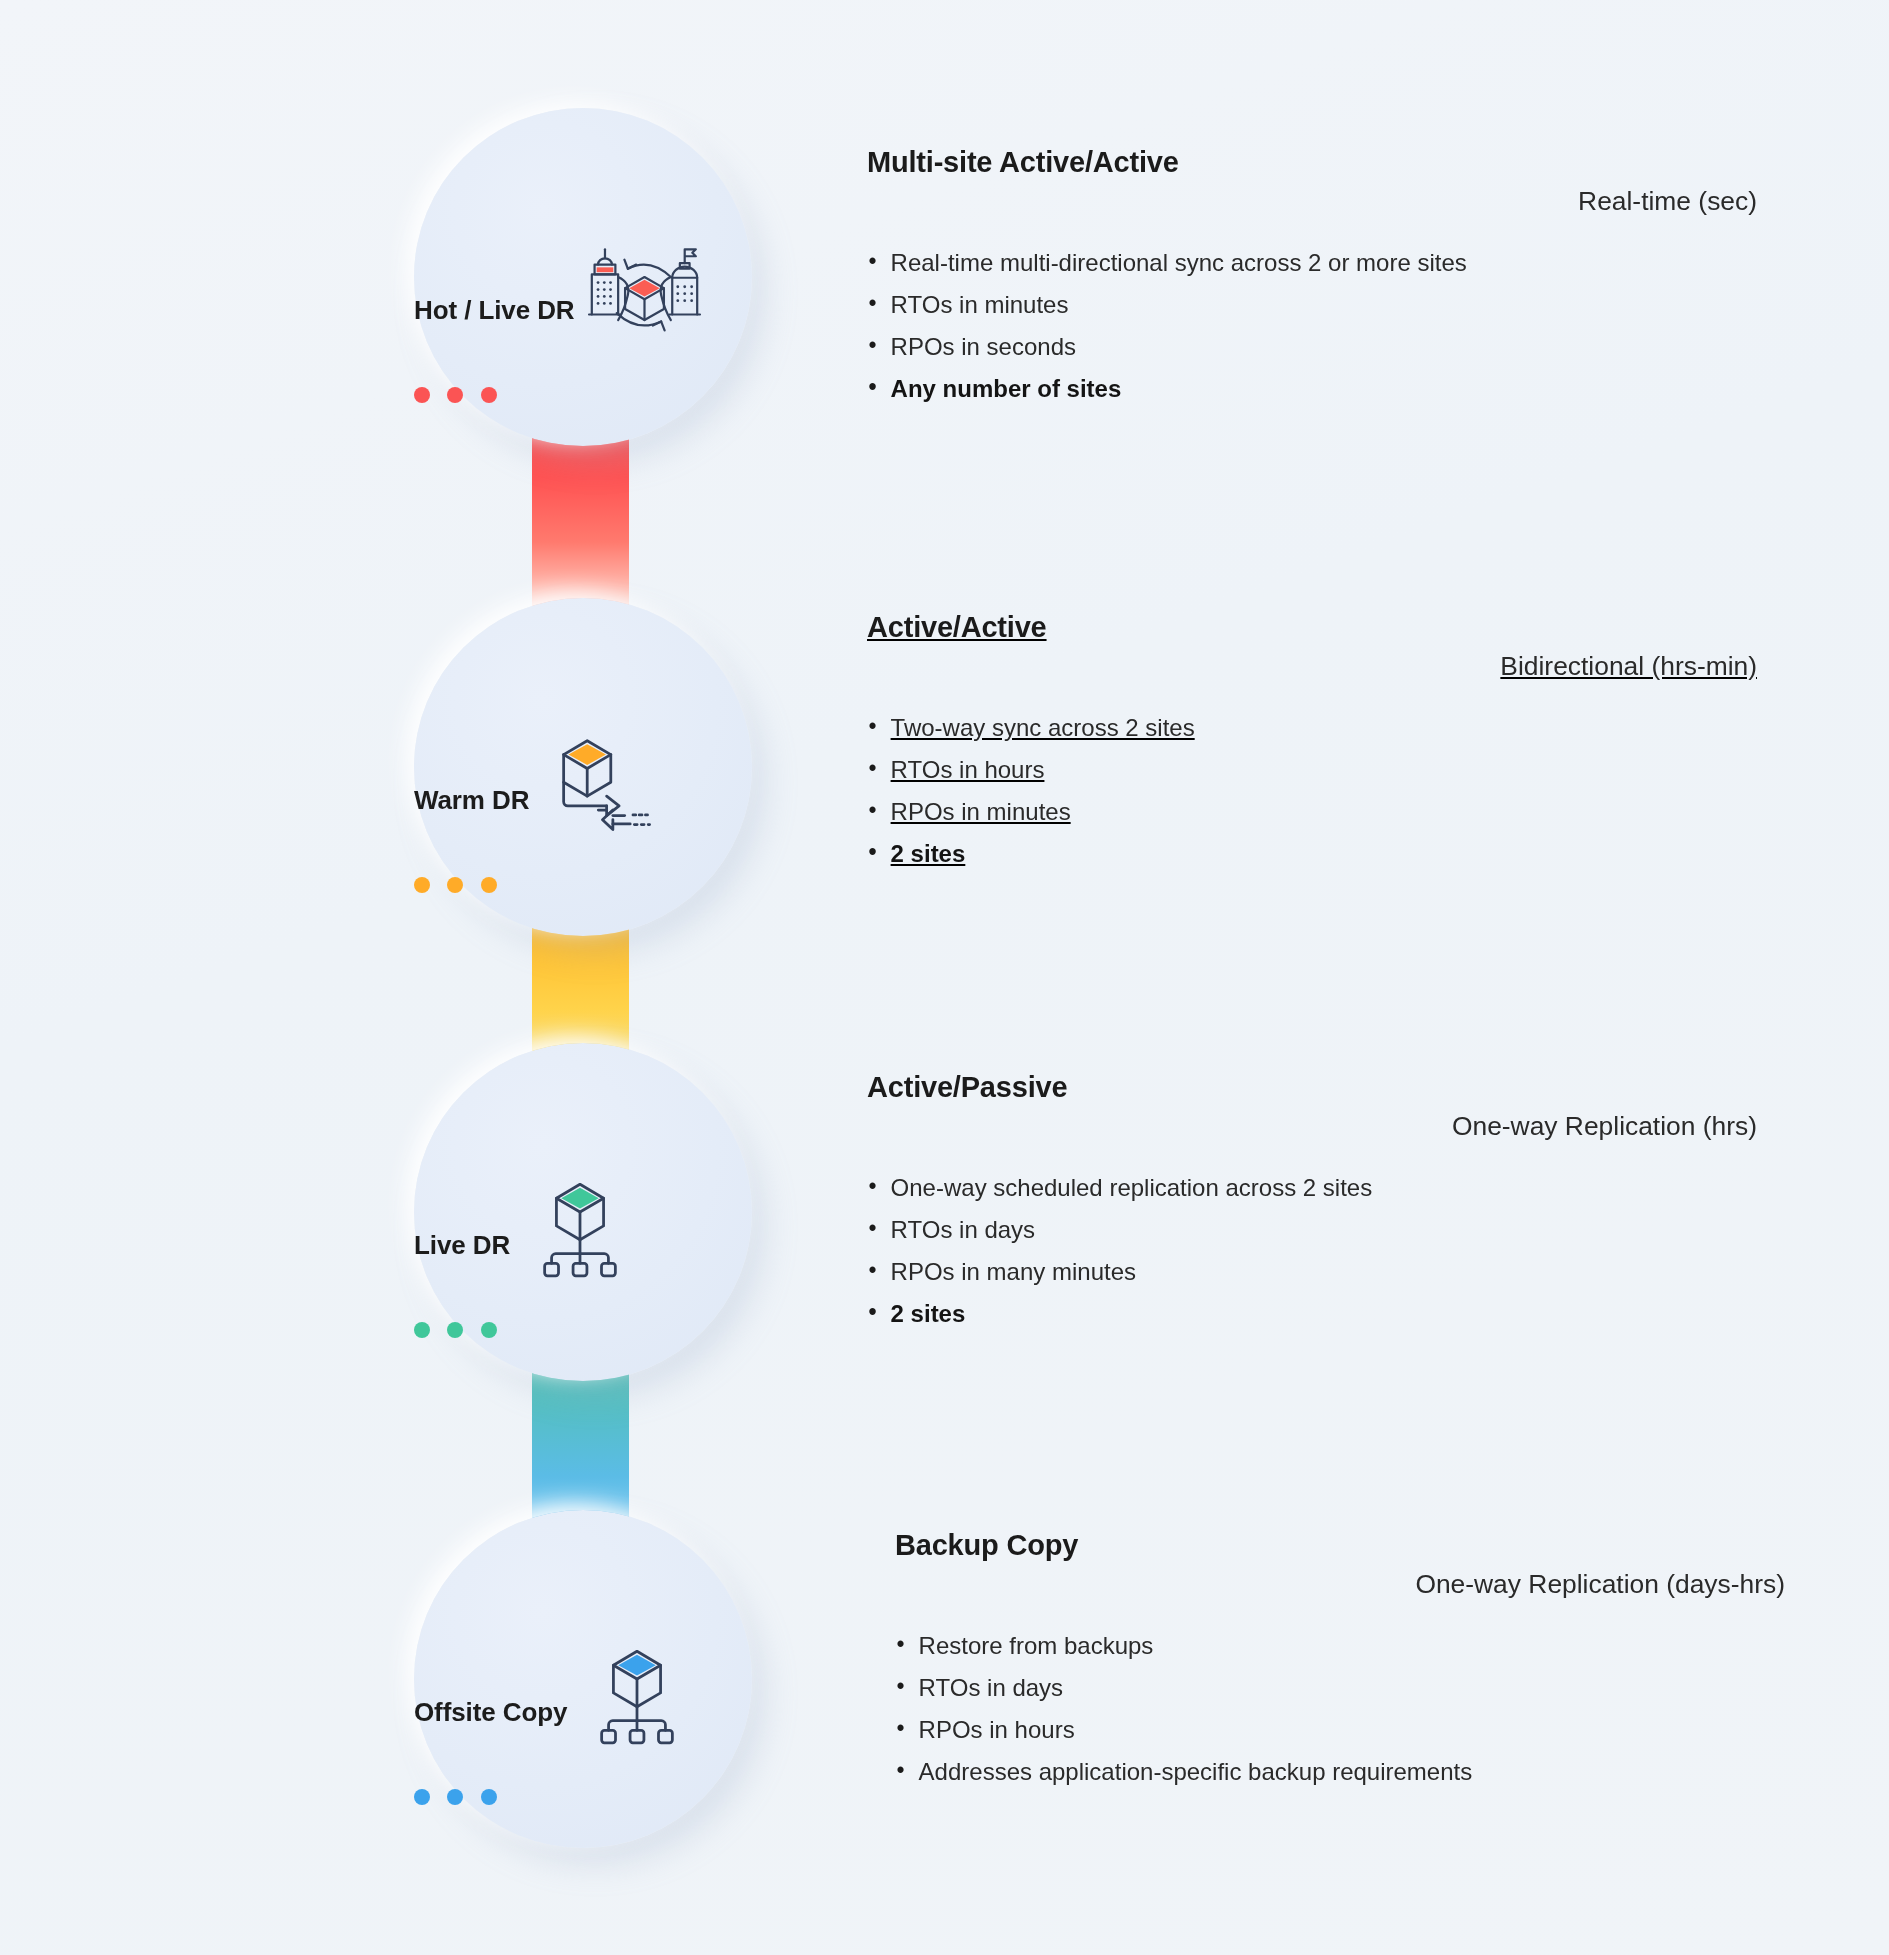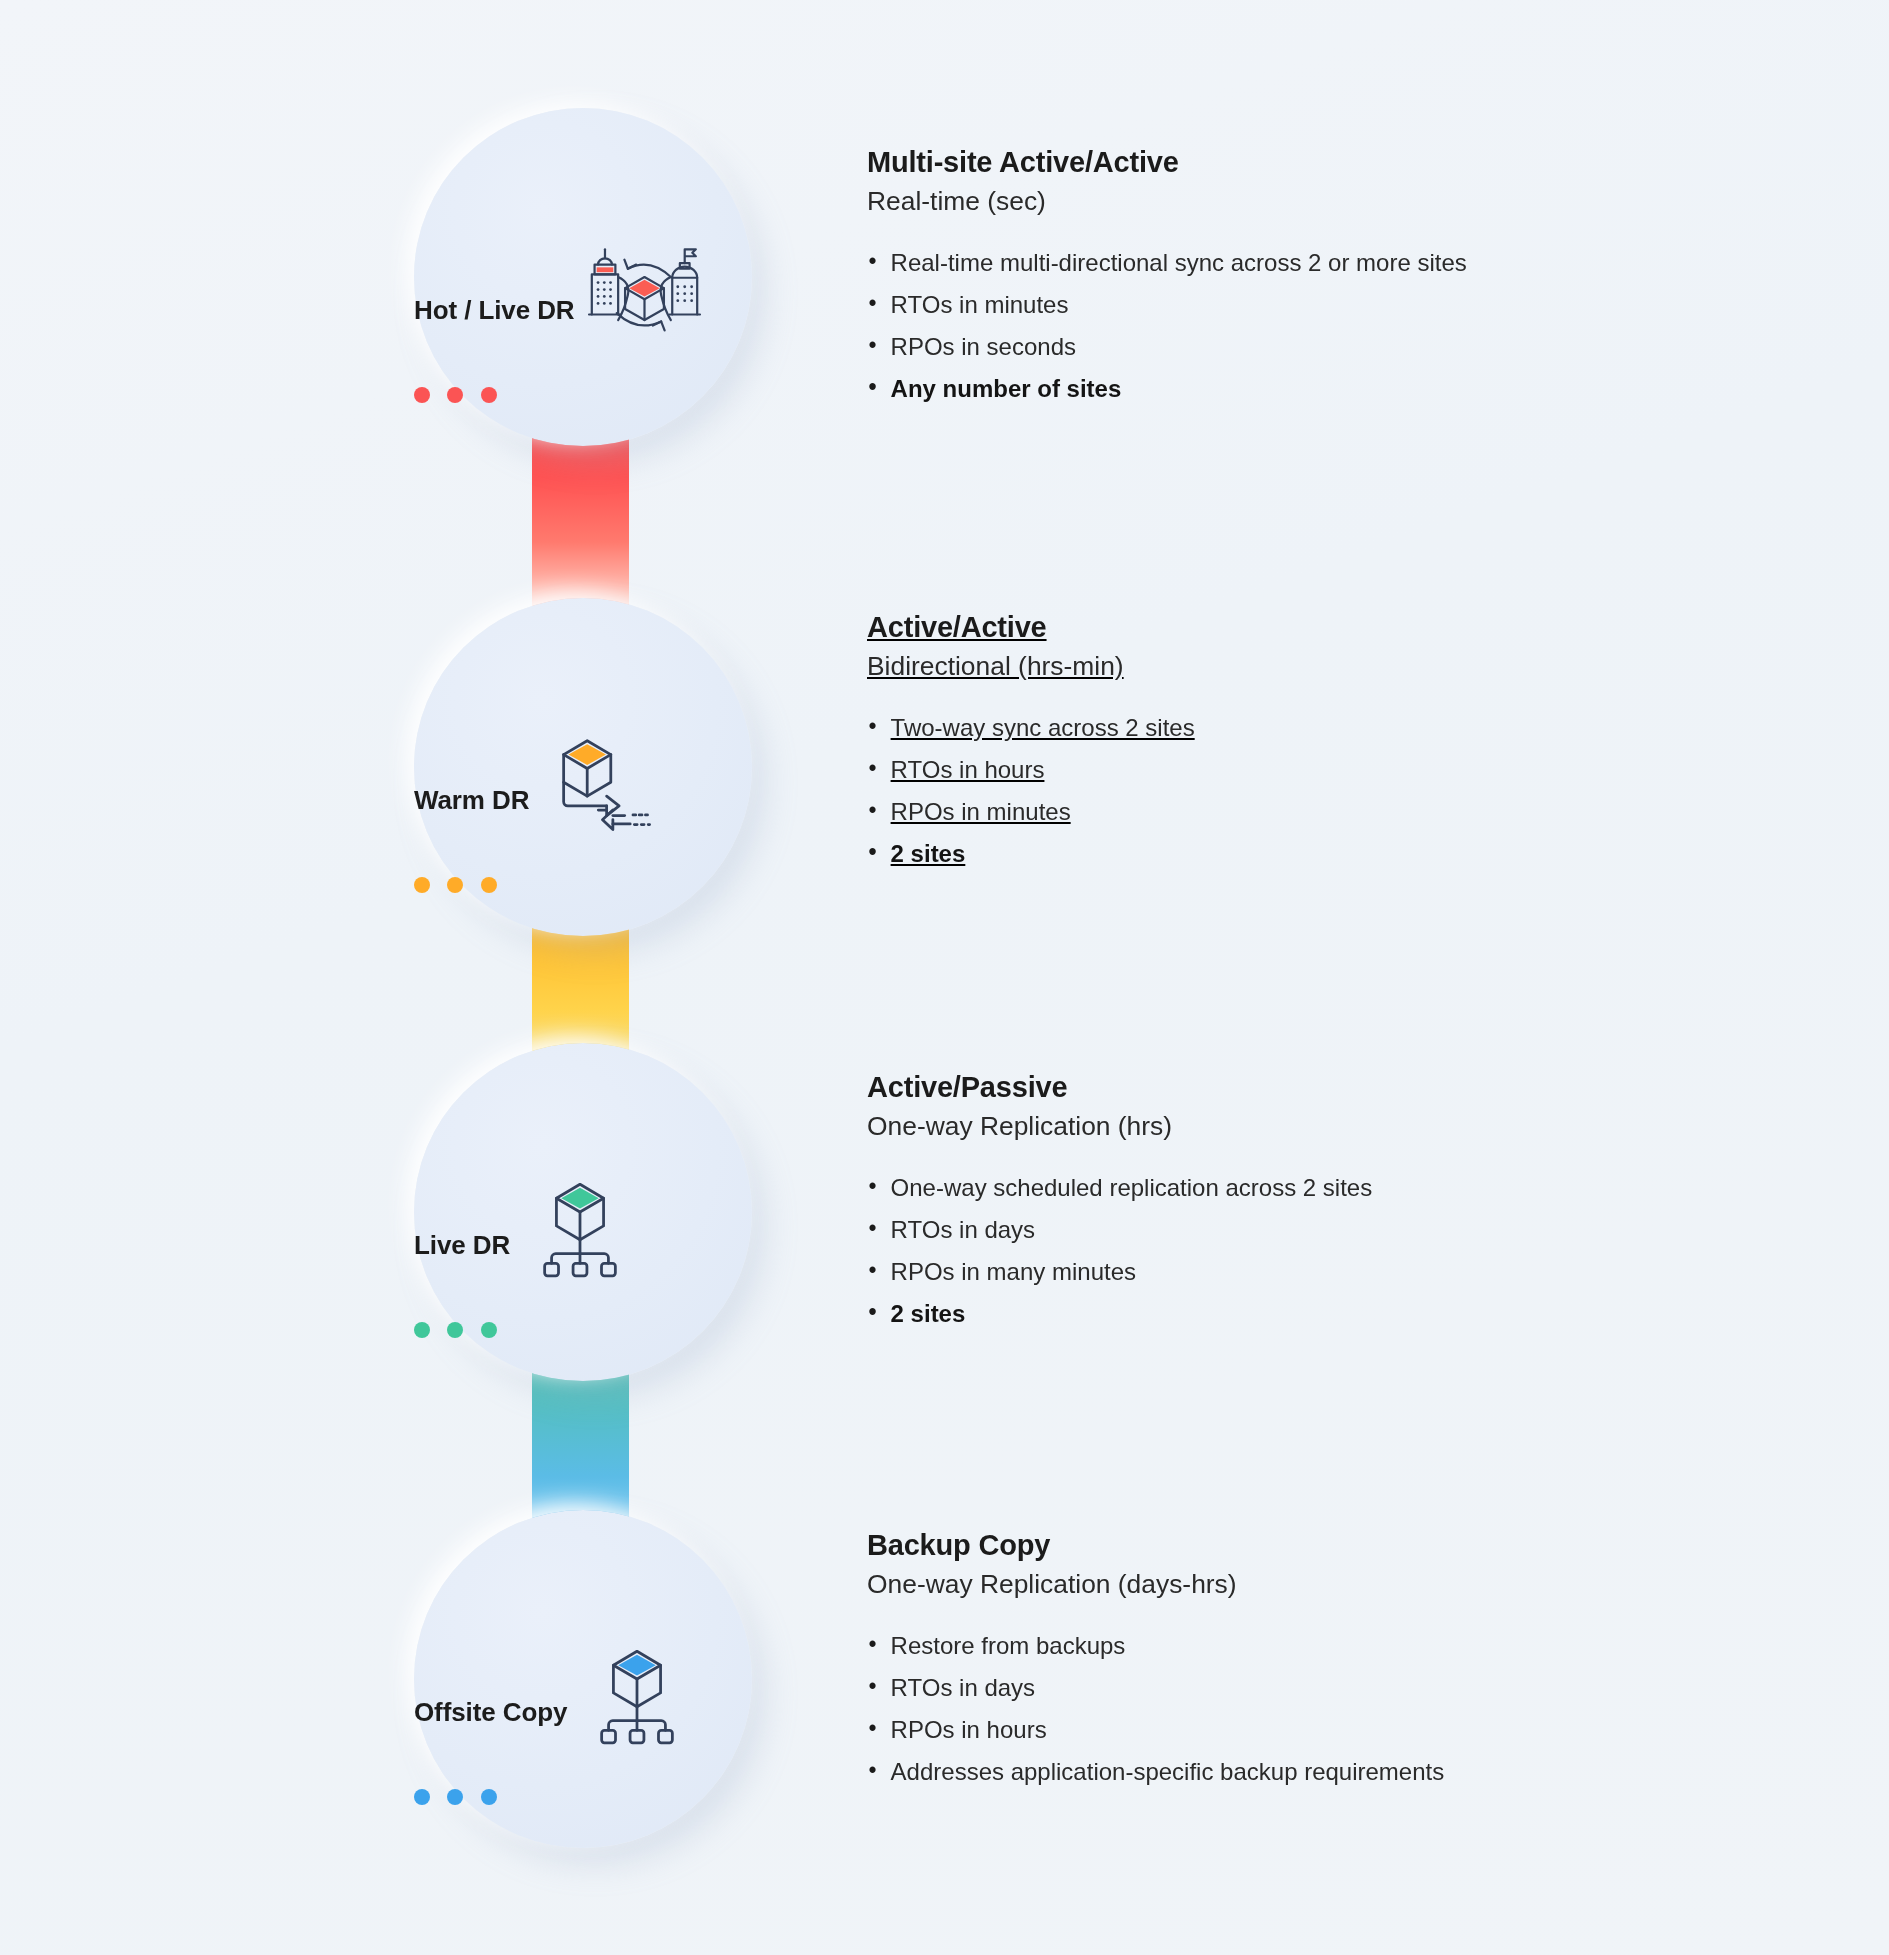--- a/index.html
+++ b/index.html
@@ -94,35 +94,36 @@
   
   .detail {
     position: absolute;
     left: 867px;
     width: 890px;
     z-index: 2;
   }
   .detail-1 { top: 145px; }
   .detail-2 { top: 610px; text-decoration: underline; }
   .detail-3 { top: 1070px; }
-  .detail-4 { top: 1528px; }
+  .detail-4 { top: 1528px; margin-left: 28px; }
 
   .detail-title {
     font-size: 29px;
     font-weight: bold;
     color: #1b1b1b;
     letter-spacing: -0.2px;
     line-height: 1.18;
   }
   .detail-sub {
     margin-top: 7px;
     font-size: 26.4px;
     font-weight: 400;
     color: #2a2a2a;
     line-height: 1.2;
+    text-align: right;
   }
   .bullets {
     margin-top: 33px;
     list-style: none;
   }
   .bullets li {
     position: relative;
     padding-left: 23.6px;
     font-size: 24px;
     color: #2a2a2a;

